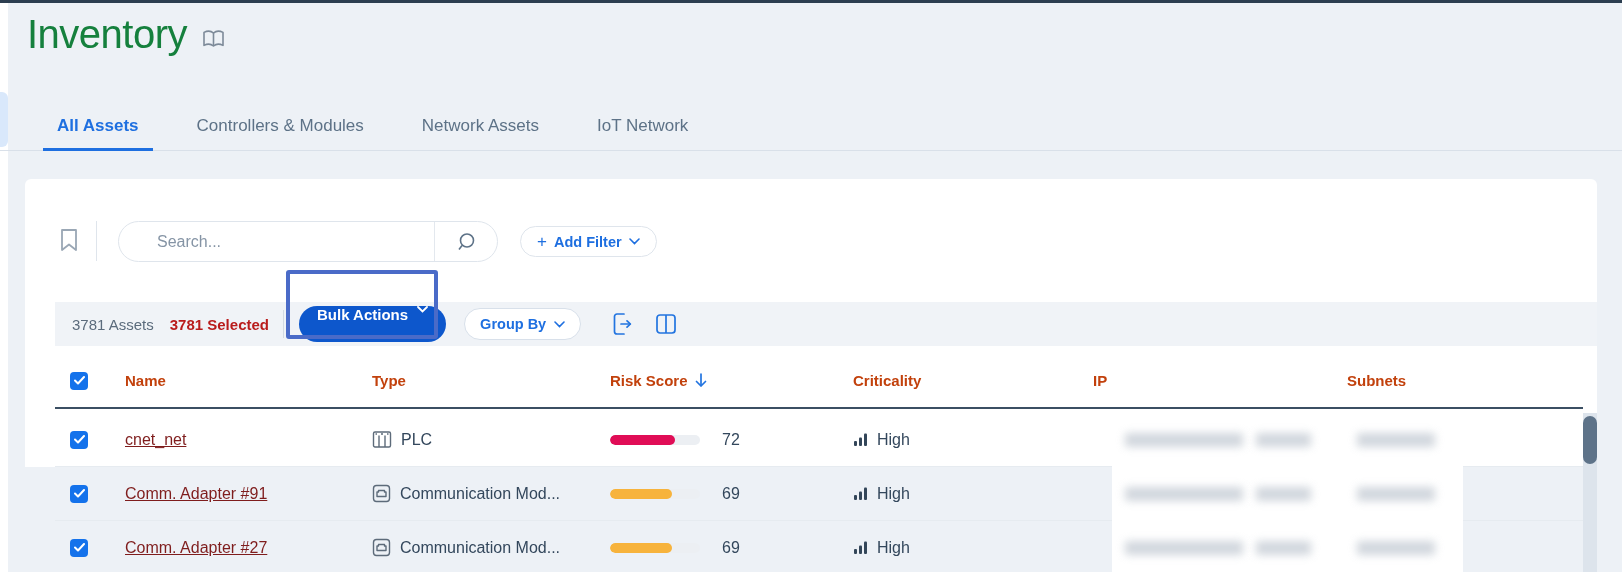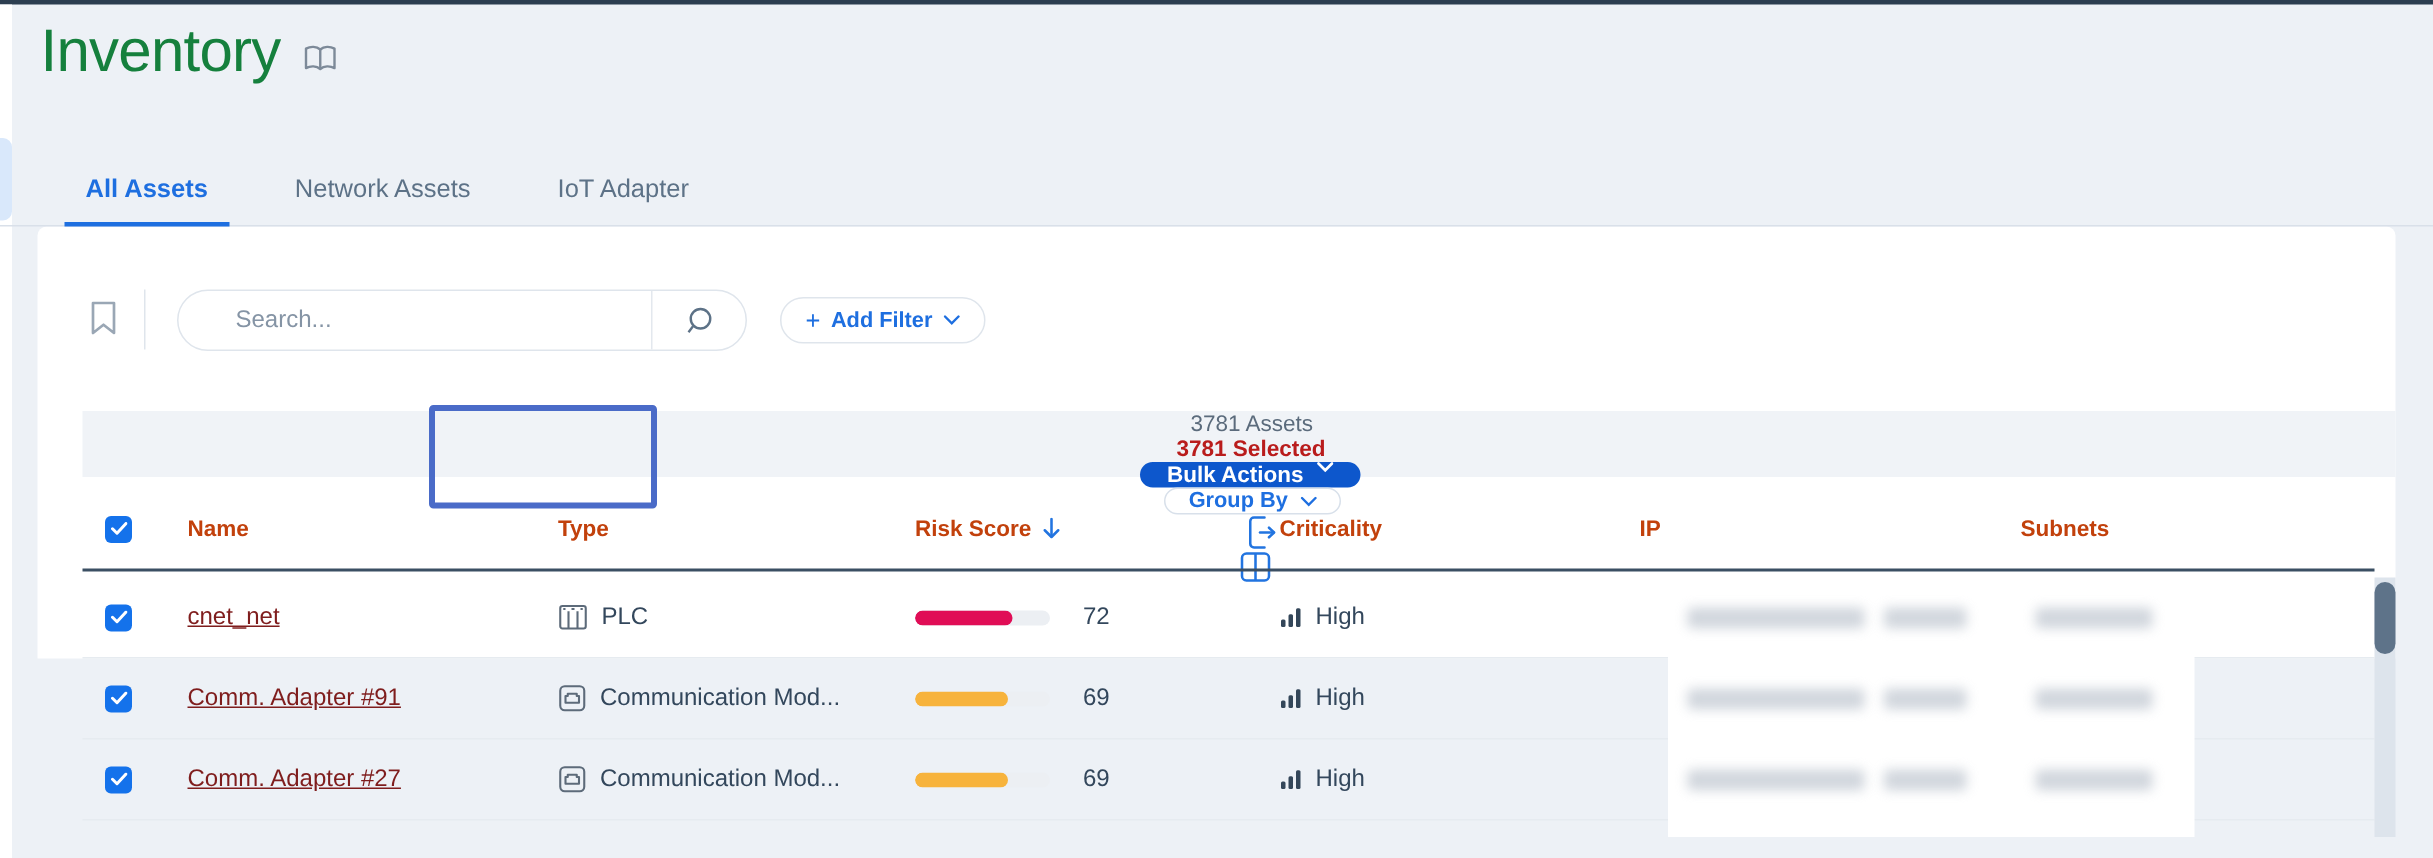--- a/index.html
+++ b/index.html
@@ -12,33 +12,33 @@
   .left-rail-active { position:absolute; left:0; top:92px; width:8px; height:55px; background:#d9e8fb; border-radius:0 6px 6px 0; }
 
   .page-title { position:absolute; left:27px; top:12px; font-size:40px; font-weight:500; color:#15803d; letter-spacing:-0.5px; display:flex; align-items:center; gap:14px; }
   .page-title svg { margin-top:10px; }
 
   .tabs { position:absolute; left:43px; top:104px; display:flex; gap:30px; height:47px; z-index:2; }
   .tab { display:flex; align-items:center; padding:0 14px; font-size:17px; color:#5d7287; font-weight:500; border-bottom:3px solid transparent; cursor:pointer; }
   .tab.active { color:#1e6fe0; font-weight:700; border-bottom-color:#1e6fe0; }
   .tabs-divider { position:absolute; left:0; top:150px; width:1622px; height:1px; background:#d9e0e9; z-index:1; }
 
-  .card { position:absolute; left:25px; top:151px; width:1572px; height:288px; background:#ffffff; border-radius:6px 6px 0 0; }
+  .card { position:absolute; left:25px; top:179px; width:1572px; height:288px; background:#ffffff; border-radius:6px 6px 0 0; }
 
   
   .bookmark-btn { position:absolute; left:33px; top:49px; width:24px; height:26px; color:#9aa7b5; cursor:pointer; }
   .fr-divider { position:absolute; left:71px; top:42px; width:1px; height:40px; background:#dfe5ec; }
   .search-pill { position:absolute; left:93px; top:42px; width:380px; height:41px; background:#fff; border:1.5px solid #dfe5ec; border-radius:21px; display:flex; align-items:center; }
   .search-input { flex:1; border:none; outline:none; background:transparent; font-size:16px; color:#33475c; padding-left:38px; font-family:"Liberation Sans", sans-serif; }
   .search-input::placeholder { color:#8594a5; }
   .search-zone { width:63px; height:100%; border-left:1px solid #e3e8ee; display:flex; align-items:center; justify-content:center; color:#5d7287; cursor:pointer; }
   .addfilter-pill { position:absolute; left:495px; top:47px; height:31px; padding:0 16px; background:#fff; border:1.5px solid #dfe5ec; border-radius:17px; display:flex; align-items:center; gap:7px; color:#1e6fe0; font-size:14.5px; font-weight:600; cursor:pointer; }
 
   
-  .toolbar { position:absolute; left:30px; top:123px; width:1542px; height:44px; background:#f0f3f7; display:flex; align-items:center;flex-direction:column; }
+  .toolbar { position:absolute; left:30px; top:123px; width:1542px; height:44px; background:#f0f3f7; display:flex; align-items:center; }
   .tb-assets { margin-left:17px; font-size:15px; color:#5b6b7c; }
   .tb-selected { margin-left:16px; font-size:15px; font-weight:700; color:#b91c1c; }
   .tb-sep { width:1px; height:28px; background:#d3dae2; margin-left:14px; }
   .bulk-btn { margin-left:15px; height:36px; padding:0 18px; background:#0d57cc; border:none; border-radius:18px; color:#fff; font-size:15px; font-weight:700; display:flex; align-items:flex-start; gap:9px; cursor:pointer; font-family:"Liberation Sans", sans-serif; }
   .groupby-btn { margin-left:18px; height:32px; padding:0 15px; background:#fff; border:1.5px solid #d8e0ea; border-radius:17px; color:#1e6fe0; font-size:14.5px; font-weight:600; display:flex; align-items:center; gap:8px; cursor:pointer; font-family:"Liberation Sans", sans-serif; }
   .tb-icon { margin-left:30px; color:#2274e0; cursor:pointer; display:flex; align-items:center; }
 
   
   .annotation-rect { position:absolute; left:286px; top:270px; width:152px; height:69px; border:4px solid #4a6bc8; border-radius:3px; z-index:60; }
 
@@ -77,22 +77,23 @@
   <div class="page-title">
     <span>Inventory</span>
     <svg width="25" height="21" viewBox="0 0 25 21" fill="none" stroke="#7d8a99" stroke-width="1.6" stroke-linejoin="round">
       <path d="M12.5 4 C10 1.8 6 1.8 3 3.4 V16.4 C6 14.8 10 14.8 12.5 17 C15 14.8 19 14.8 22 16.4 V3.4 C19 1.8 15 1.8 12.5 4 Z"></path>
       <path d="M12.5 4 V17"></path>
     </svg>
   </div>
 
   <div class="tabs">
     <div class="tab active">All Assets</div>
+    <div class="tab">Controllers &amp; Modules</div>
     <div class="tab">Network Assets</div>
-    <div class="tab">IoT Adapter</div>
+    <div class="tab">IoT Network</div>
   </div>
   <div class="tabs-divider"></div>
 
   <div class="card">
 
     <div class="bookmark-btn">
       <svg width="22" height="25" viewBox="0 0 22 25" fill="none" stroke="currentColor" stroke-width="1.8" stroke-linejoin="round">
         <path d="M4 2 H18 V22 L11 16.5 L4 22 Z"></path>
       </svg>
     </div>

